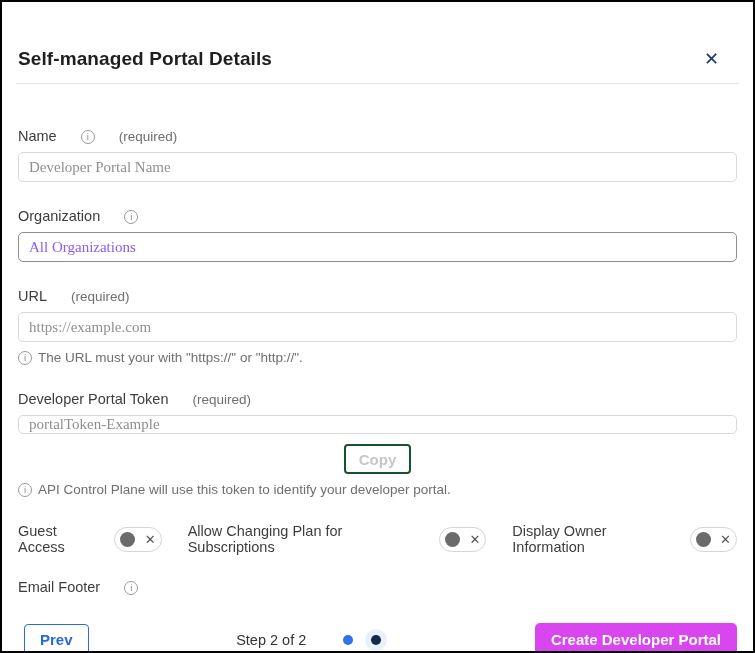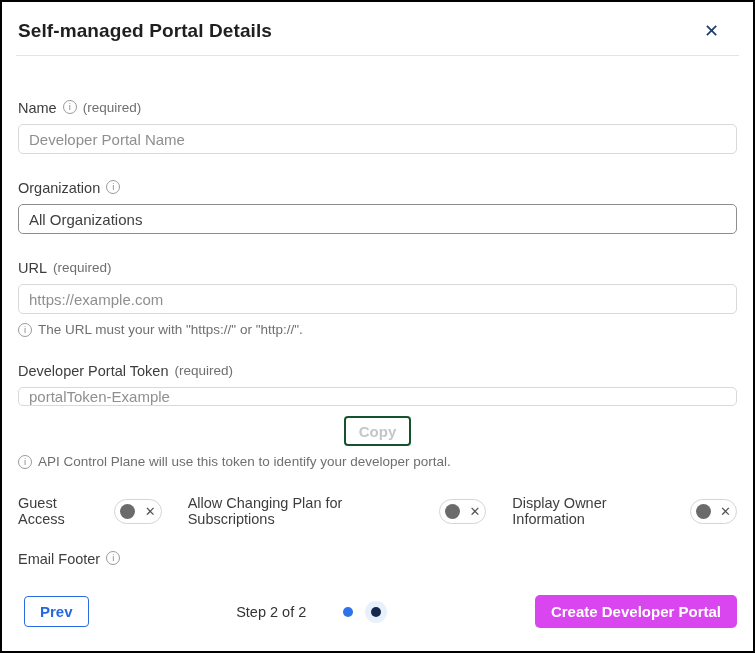--- a/index.html
+++ b/index.html
@@ -11,59 +11,59 @@
   .modal {
     width: 755px; height: 653px;
     background: #ffffff;
     border: 2px solid #000000;
     display: flex; flex-direction: column;
     overflow: hidden;
   }
   
   .modal-header {
     padding: 16px 16px 0 16px;
-    display: flex; align-items: flex-start; justify-content: space-between;
+    display: flex; align-items: flex-start; justify-content: space-between; margin-top: 28px;
   }
   .modal-title {
     font-size: 19px; font-weight: bold; color: #1f1f1f;
     letter-spacing: 0.1px; padding-top: 2px;
   }
   .close-btn {
     background: none; border: none; cursor: pointer;
     padding: 2px 4px; margin-right: 14px; margin-top: 2px;
     font-size: 18px; line-height: 1; color: #1f3c6e;
     font-weight: 400;
   }
   .header-divider {
     border: none; border-top: 1px solid #e4e4e4;
     margin: 13px 14px 0 14px;
   }
   
   .modal-body { padding: 44px 16px 0 16px; flex: 1; }
   .field-group { margin-bottom: 26px; }
   .field-label {
-    display: flex; align-items: flex-start; gap: 6px;
+    display: flex; align-items: flex-end; gap: 24px;
     font-size: 14.5px; color: #3d3d3d; margin-bottom: 8px;
   }
   .required-text { color: #6f6f6f; font-size: 13.5px; }
   .info-icon {
     display: inline-flex; align-items: center; justify-content: center;
     width: 14px; height: 14px; border: 1px solid #9a9a9a; border-radius: 50%;
     color: #8a8a8a; font-size: 9.5px; font-style: normal; line-height: 1;
     flex: 0 0 auto;
   }
   .text-input {
     width: 100%; height: 30px;
     border: 1px solid #d9d9d9; border-radius: 5px;
     padding: 0 10px; font-size: 15px;
-    font-family: Liberation Sans, sans-serif;
+    font-family: Liberation Serif, serif;
     color: #222222; background: #ffffff; outline: none;
   }
   .text-input::placeholder { color: #8f8f8f; opacity: 1; }
-  .text-input.filled { border-color: #8e8e8e; color: #404040; }
+  .text-input.filled { border-color: #8e8e8e; color: #8b5cf6; }
   .helper-text {
     display: flex; align-items: center; gap: 6px;
     margin-top: 8px; font-size: 13.5px; color: #6f6f6f;
   }
   .token-row { display: flex; align-items: center; gap: 10px; flex-direction: column; }
   .token-row .text-input { flex: 1; }
   .copy-btn {
     height: 30px; padding: 0 13px;
     background: #ffffff; border: 2px solid #14532d; border-radius: 4px;
     color: #c6c6c6; font-size: 15px; font-weight: bold;

